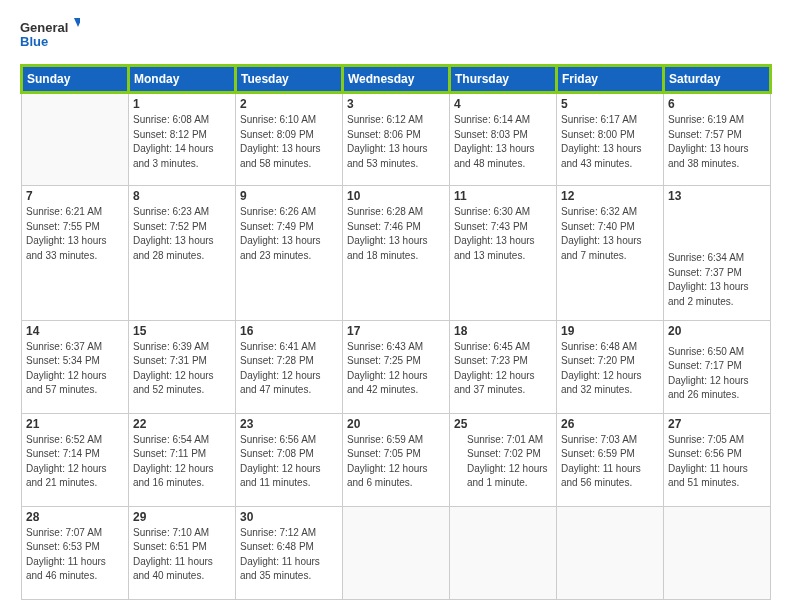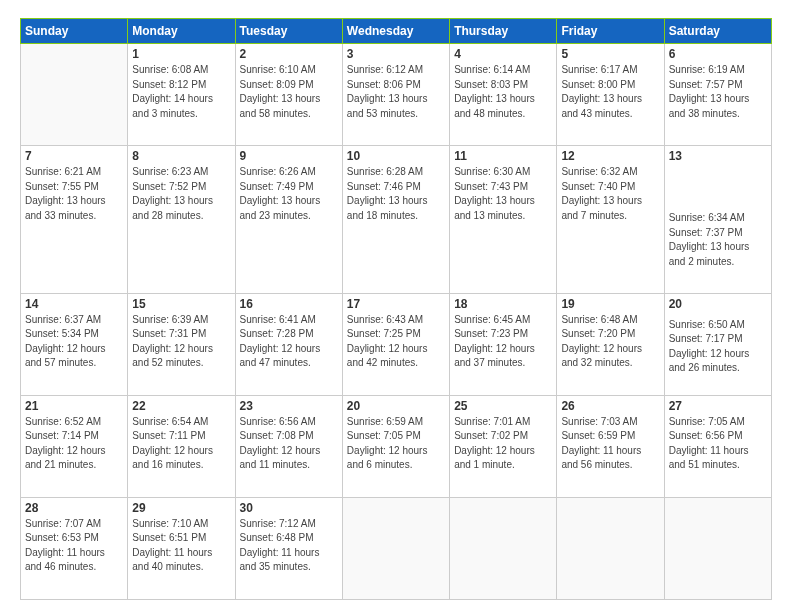--- a/index.html
+++ b/index.html
@@ -48,21 +48,21 @@
       width: 100%;
       table-layout: fixed;
     }
     .calendar th {
       background-color: #1565c0;
       color: #fff;
       font-size: 12px;
       font-weight: bold;
       padding: 5px 4px;
       text-align: left;
-      border: 1px solid #84cc16;
+      border: 3px solid #84cc16;
     }
     .calendar td {
       border: 1px solid #ccc;
       vertical-align: top;
       padding: 3px 4px;
       font-size: 9.5px;
       color: #333;
       height: 88px;
     }
     .calendar td.empty {
@@ -77,20 +77,33 @@
     .day-info {
       font-size: 10px;
       line-height: 1.45;
       color: #444;
     }
   </style>
 </head>
 <body>
 
 <div class="page">
+  <div class="header">
+    <div class="logo">
+    <svg width="60" height="36" viewBox="0 0 60 36">
+      <text x="0" y="14" font-size="13" font-weight="bold" font-family="Arial" fill="#333">General</text>
+      <text x="0" y="28" font-size="13" font-weight="bold" font-family="Arial" fill="#1565c0">Blue</text>
+      <polygon points="54,0 62,0 58,9" fill="#1565c0"></polygon>
+    </svg>
+  </div>
+    <div class="title-block">
+      <div class="month-title"></div>
+      <div class="location"></div>
+    </div>
+  </div>
 
   <table class="calendar">
     <thead>
       <tr>
       <th>Sunday</th>
           <th>Monday</th>
           <th>Tuesday</th>
           <th>Wednesday</th>
           <th>Thursday</th>
           <th>Friday</th>
@@ -269,21 +282,21 @@
           </td>
           <td>
             <span class="day-number">20</span>
             <div class="day-info" style="white-space: pre-line;">Sunrise: 6:59 AM
 Sunset: 7:05 PM
 Daylight: 12 hours
 and 6 minutes.</div>
           </td>
           <td>
             <span class="day-number">25</span>
-            <div class="day-info" style="white-space: pre-line;">Sunrise: 7:01 AM
+            <div class="day-info" style="white-space: pre-line; margin-left: 13px;">Sunrise: 7:01 AM
 Sunset: 7:02 PM
 Daylight: 12 hours
 and 1 minute.</div>
           </td>
           <td>
             <span class="day-number">26</span>
             <div class="day-info" style="white-space: pre-line;">Sunrise: 7:03 AM
 Sunset: 6:59 PM
 Daylight: 11 hours
 and 56 minutes.</div>

